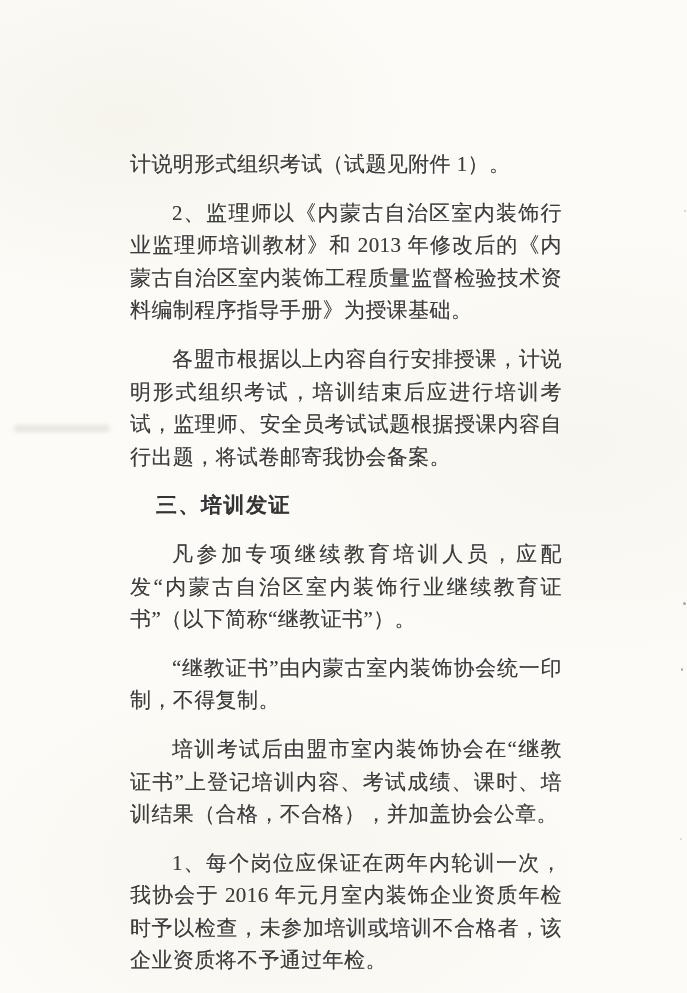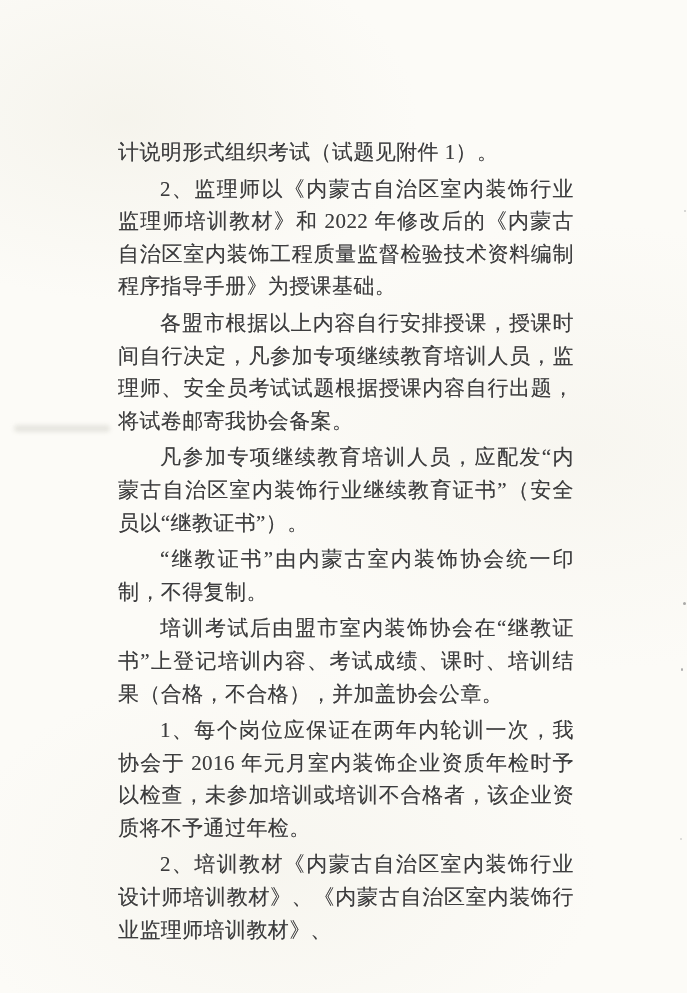--- a/index.html
+++ b/index.html
@@ -29,21 +29,21 @@
     top: 132px;
     width: 464px;
     font-size: 21px;
     line-height: 32.6px;
     color: #3d3d3e;
     text-align: justify;
     letter-spacing: 0.4px;
     text-shadow: 0 0 0.5px rgba(70,70,72,0.55);
   }
   .para {
-    margin: 4px;
+    margin: 16px;
     text-indent: 2em;
   }
   .para.no-indent {
     text-indent: 0;
   }
   .heading {
     margin: 0;
     text-indent: 2em;
     font-weight: bold;
     color: #343436;
@@ -72,23 +72,24 @@
   .speck-3 { left: 684px; top: 210px; width: 2px; height: 2px; opacity: .6; }
   .speck-4 { left: 680px; top: 838px; width: 2px; height: 2px; opacity: .5; }
 </style>
 </head>
 <body>
 
 <div class="page">
 
   <div class="text-block">
     <p class="para no-indent">计说明形式组织考试（试题见附件 1）。</p>
-    <p class="para">2、监理师以《内蒙古自治区室内装饰行业监理师培训教材》和 2022 年修改后的《内蒙古自治区室内装饰工程质量监督检验技术资料编制程序指导手册》为授课基础。</p>
-    <p class="para">各盟市根据以上内容自行安排授课，授课时间自行决定，凡参加专项继续教育培训人员，监理师、安全员考试试题根据授课内容自行出题，将试卷邮寄我协会备案。</p>
-    <p class="para">凡参加专项继续教育培训人员，应配发“内蒙古自治区室内装饰行业继续教育证书”（安全员以“继教证书”）。</p>
+    <p class="para">2、监理师以《内蒙古自治区室内装饰行业监理师培训教材》和 2013 年修改后的《内蒙古自治区室内装饰工程质量监督检验技术资料编制程序指导手册》为授课基础。</p>
+    <p class="para">各盟市根据以上内容自行安排授课，计说明形式组织考试，培训结束后应进行培训考试，监理师、安全员考试试题根据授课内容自行出题，将试卷邮寄我协会备案。</p>
+    <p class="heading">三、培训发证</p>
+    <p class="para">凡参加专项继续教育培训人员，应配发“内蒙古自治区室内装饰行业继续教育证书”（以下简称“继教证书”）。</p>
     <p class="para">“继教证书”由内蒙古室内装饰协会统一印制，不得复制。</p>
     <p class="para">培训考试后由盟市室内装饰协会在“继教证书”上登记培训内容、考试成绩、课时、培训结果（合格，不合格），并加盖协会公章。</p>
     <p class="para">1、每个岗位应保证在两年内轮训一次，我协会于 2016 年元月室内装饰企业资质年检时予以检查，未参加培训或培训不合格者，该企业资质将不予通过年检。</p>
     <p class="para">2、培训教材《内蒙古自治区室内装饰行业设计师培训教材》、《内蒙古自治区室内装饰行业监理师培训教材》、</p>
   </div>
 
   <div class="artifact-smudge"></div>
   <div class="artifact-speck speck-1"></div>
   <div class="artifact-speck speck-2"></div>
   <div class="artifact-speck speck-3"></div>

